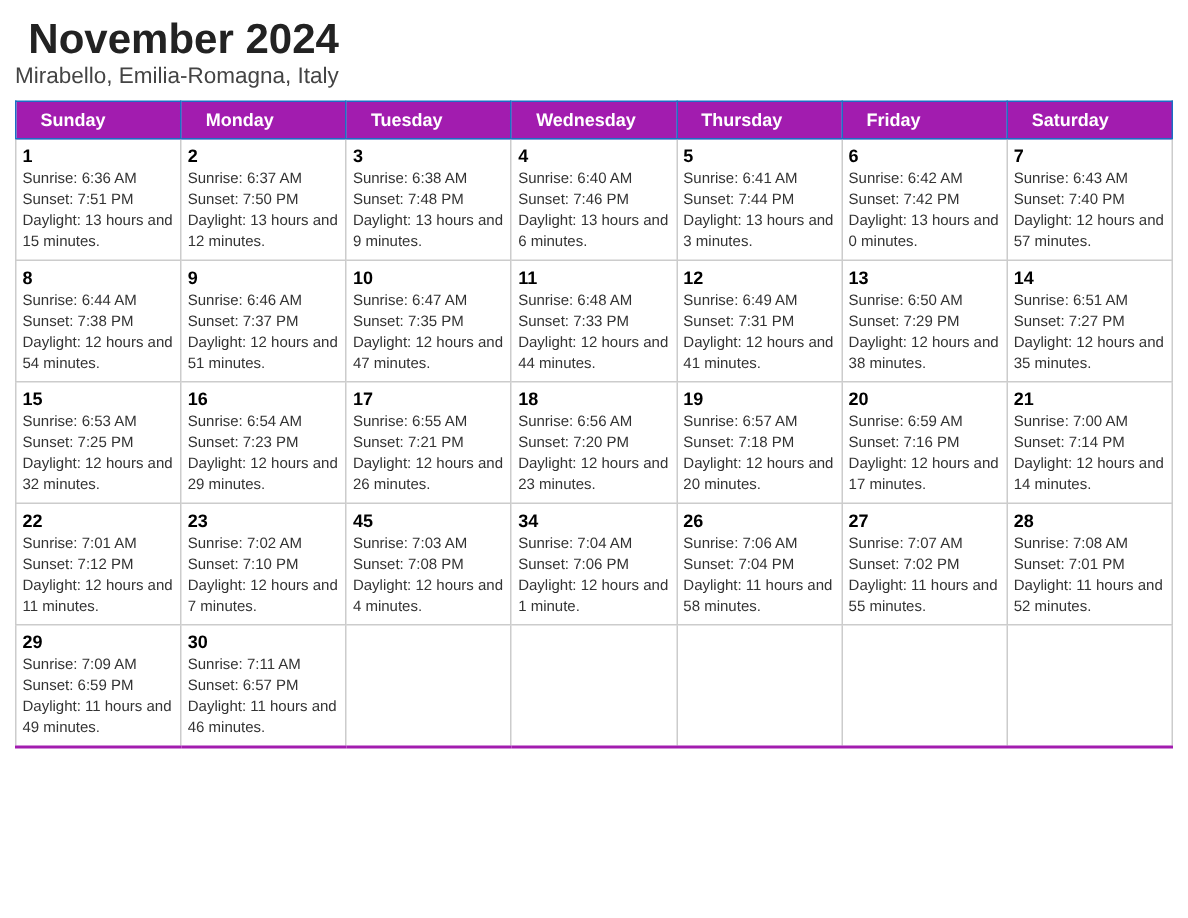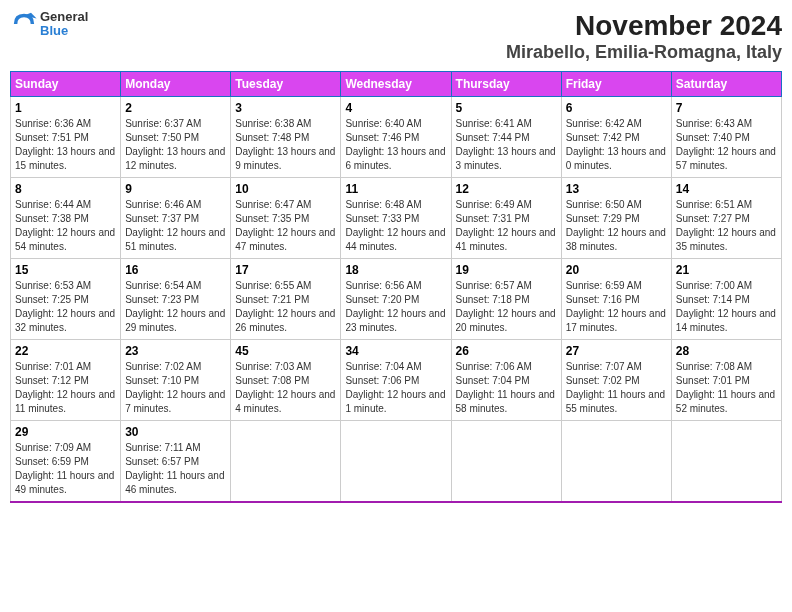--- a/index.html
+++ b/index.html
@@ -36,33 +36,33 @@
     }
     .title-area {
       text-align: right;
     }
     .title-area h1 {
       font-size: 28px;
       font-weight: bold;
       color: #222;
     }
     .title-area h2 {
-      font-size: 18px;
-      font-weight: bold;
+      font-size: 15px;
+      font-weight: normal;
       color: #444;
     }
     .calendar {
       width: 100%;
       border-collapse: collapse;
       font-size: 11px;
     }
     .calendar th {
-      background-color: #d946ef;
+      background-color: #a21caf;
       color: white;
-      padding: 5px 4px;
+      padding: 5px 16px;
       text-align: left;
       font-size: 12px;
       font-weight: bold;
       border: 1px solid #1a6fc4;
     }
     .calendar td {
       border: 1px solid #ccc;
       padding: 4px;
       vertical-align: top;
       width: calc(100% / 7);
@@ -87,30 +87,20 @@
       background: #f5f5f5;
     }
     .week-row td {
       height: 78px;
     }
   </style>
 </head>
 <body>
 
 <div class="header-area">
-  <div class="logo">
-    <svg class="logo-icon" viewBox="0 0 40 40" xmlns="http://www.w3.org/2000/svg">
-      <path d="M8 20 Q8 8 20 8 Q32 8 32 20" stroke="#2a7fd4" stroke-width="5" fill="none"></path>
-      <path d="M20 8 L30 4 L38 12" fill="#2a7fd4"></path>
-    </svg>
-    <div class="logo-text">
-      <span>General</span>
-      <span>Blue</span>
-    </div>
-  </div>
   <div class="title-area">
     <h1>November 2024</h1>
     <h2>Mirabello, Emilia-Romagna, Italy</h2>
   </div>
 </div>
 
 <table class="calendar">
   <thead>
     <tr>
     <th>Sunday</th>

